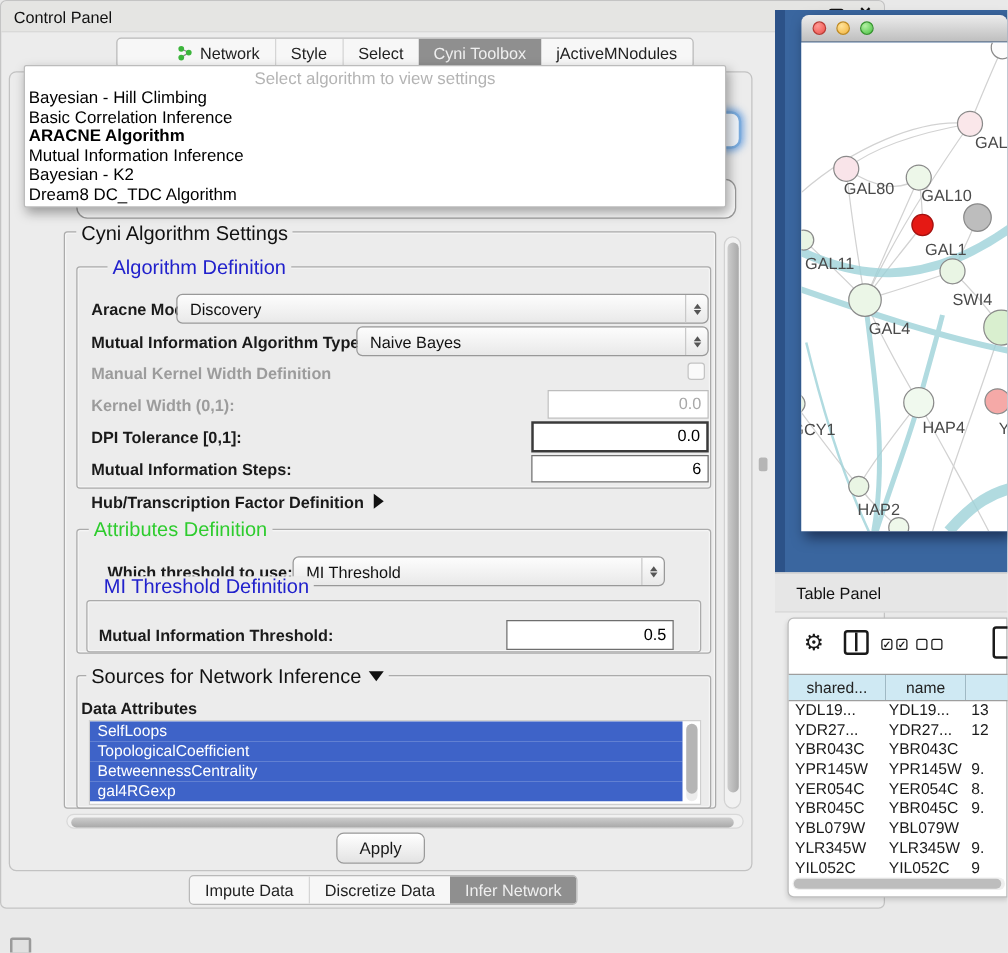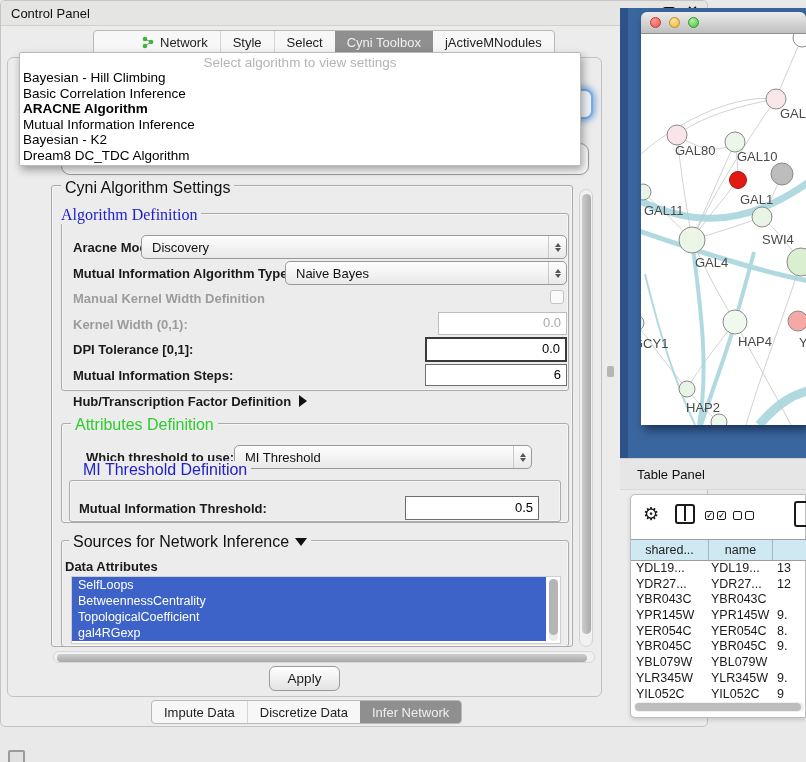--- a/index.html
+++ b/index.html
@@ -218,21 +218,21 @@
       <div class="algo-item bold">ARACNE Algorithm</div>
       <div class="algo-item">Mutual Information Inference</div>
       <div class="algo-item">Bayesian - K2</div>
       <div class="algo-item">Dream8 DC_TDC Algorithm</div>
     </div>
 
     <div class="group" style="left:50px; top:184px; width:522px; height:462px;"></div>
     <span class="legend" style="left:60px; top:178px; color:#111;">Cyni Algorithm Settings</span>
 
     <div class="group" style="left:60px; top:212px; width:508px; height:178px;"></div>
-    <span class="legend blue" style="left:56px; top:205px;font-family:Liberation Serif, serif;">Algorithm Definition</span>
+    <span class="legend blue" style="left:85px; top:205px;">Algorithm Definition</span>
 
     <span class="lbl b" style="left:72px; top:239px;">Aracne Mode:</span>
     <div class="combo" style="left:140px; top:234px; width:426px;">
       <span class="combo-text">Discovery</span>
       <span class="combo-arrows">
           <i class="up"></i>
           <i class="dn"></i>
         </span>
     </div>
 
@@ -280,22 +280,22 @@
     <div class="field mid" style="left:404px; top:495px; width:134px; height:24px; line-height:22px;">0.5</div>
 
     <div class="group" style="left:60px; top:539px; width:508px; height:107px;"></div>
     <span class="legend" style="left:68px; top:532px; color:#111;">
       <span>Sources for Network Inference</span><span class="tri-down"></span>
     </span>
     <span class="lbl b" style="left:64px; top:558px;">Data Attributes</span>
 
     <div class="listbox">
       <div class="list-item">SelfLoops</div>
+      <div class="list-item">TopologicalCoefficient</div>
       <div class="list-item">BetweennessCentrality</div>
-      <div class="list-item">TopologicalCoefficient</div>
       <div class="list-item">gal4RGexp</div>
       <div class="list-vscroll">
           <div class="thumb"></div>
         </div>
     </div>
 
     <div class="vscroll">
         <div class="thumb"></div>
       </div>
     <div class="hscroll">

